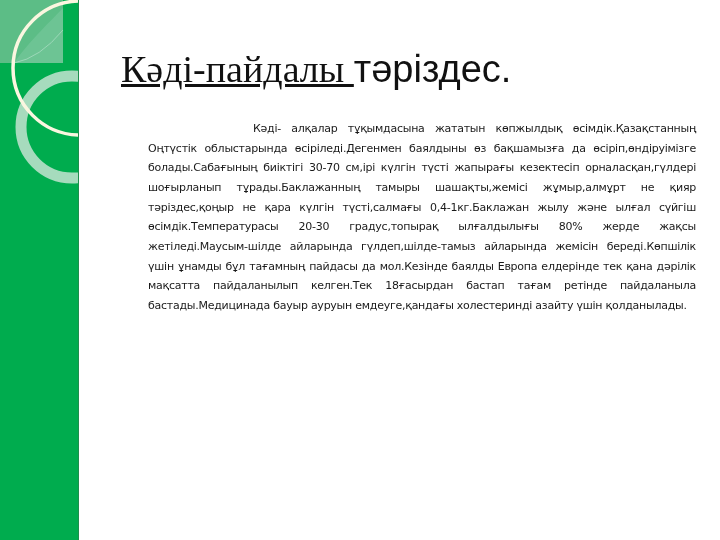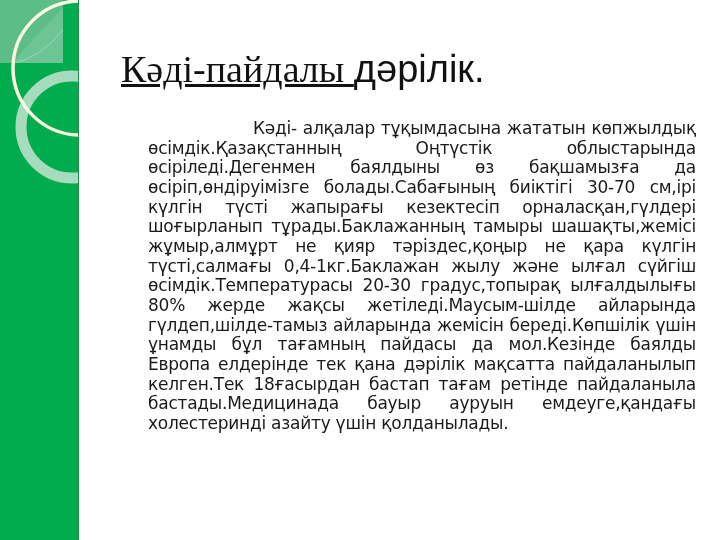--- a/index.html
+++ b/index.html
@@ -16,21 +16,21 @@
     .sidebar svg { position: absolute; left: 0; top: 0; }
     .title {
       position: absolute; left: 121px; top: 46px;
       font-size: 38px; line-height: 46px; color: #111111; white-space: nowrap;
     }
     .title .serif { font-family: "Liberation Serif", serif; text-decoration: underline; }
     .title .sans { font-family: "Liberation Sans", sans-serif; }
     .body-text {
       position: absolute; left: 148px; top: 119px; width: 548px;
       font-family: "DejaVu Sans", sans-serif;
-      font-size: 17px; line-height: 19.65px; color: #1a1a1a;
+      font-size: 11px; line-height: 19.65px; color: #1a1a1a;
       text-align: justify; letter-spacing: -0.25px;
       text-indent: 105px;
     }
   </style>
 </head>
 <body>
 
 <div class="sidebar">
   <svg width="78" height="540" viewBox="0 0 78 540">
 
@@ -38,15 +38,15 @@
 
     <path d="M14,63 C30,40 52,20 63,8 L63,63 Z" fill="#7ccaa0" opacity="0.55"></path>
     <path d="M14,63 Q40,58 63,30" fill="none" stroke="#a8dcc0" stroke-width="1" opacity="0.8"></path>
 
     <circle cx="72" cy="127" r="51" fill="none" stroke="#a6dbbd" stroke-width="11"></circle>
 
     <circle cx="80" cy="68" r="67" fill="none" stroke="#fbf6e0" stroke-width="3.5"></circle>
   </svg>
 </div>
 
-<div class="title"><span class="serif">Кәді-пайдалы </span><span class="sans">дәрілік.</span></div>
+<div class="title"><span class="serif">Кәді-пайдалы </span><span class="sans">тәріздес.</span></div>
 
 <div class="body-text">Кәді- алқалар тұқымдасына жататын көпжылдық өсімдік.Қазақстанның Оңтүстік облыстарында өсіріледі.Дегенмен баялдыны өз бақшамызға да өсіріп,өндіруімізге болады.Сабағының биіктігі 30-70 см,ірі күлгін түсті жапырағы кезектесіп орналасқан,гүлдері шоғырланып тұрады.Баклажанның тамыры шашақты,жемісі жұмыр,алмұрт не қияр тәріздес,қоңыр не қара күлгін түсті,салмағы 0,4-1кг.Баклажан жылу және ылғал сүйгіш өсімдік.Температурасы 20-30 градус,топырақ ылғалдылығы 80% жерде жақсы жетіледі.Маусым-шілде айларында гүлдеп,шілде-тамыз айларында жемісін береді.Көпшілік үшін ұнамды бұл тағамның пайдасы да мол.Кезінде баялды Европа елдерінде тек қана дәрілік мақсатта пайдаланылып келген.Тек 18ғасырдан бастап тағам ретінде пайдаланыла бастады.Медицинада бауыр ауруын емдеуге,қандағы холестеринді азайту үшін қолданылады.</div>
 
 </body></html>

